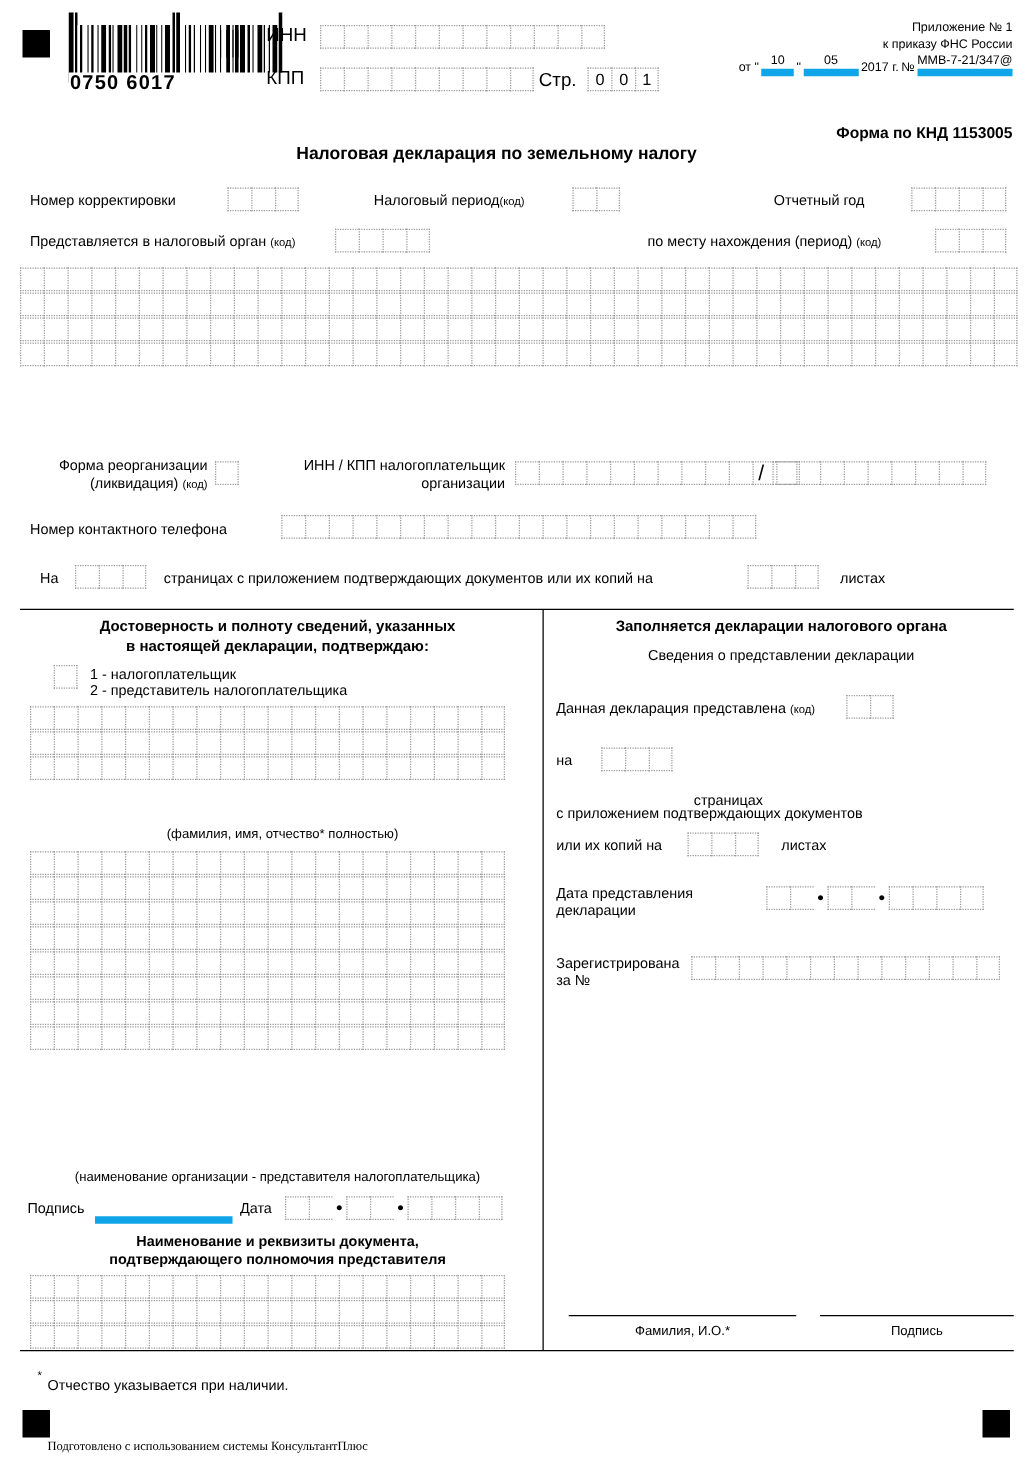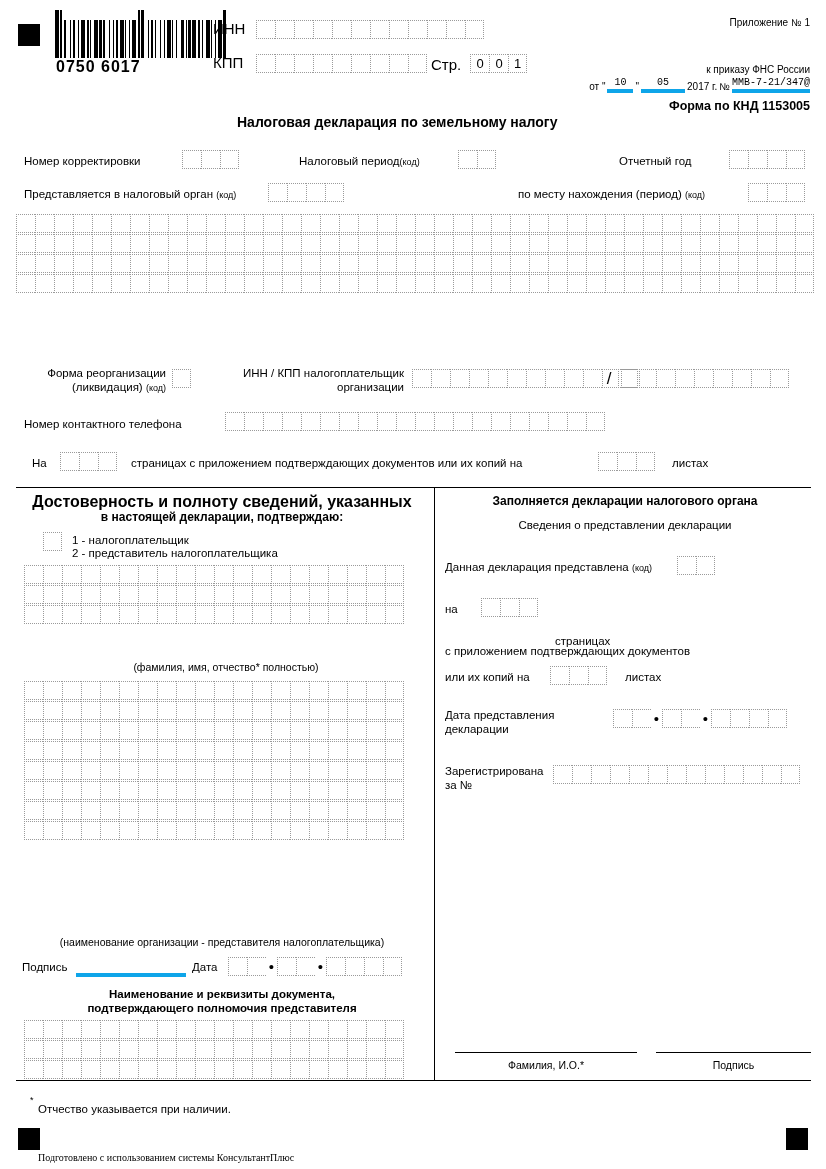--- a/index.html
+++ b/index.html
@@ -77,21 +77,21 @@
   }
   .sep-slash {
     width: 12px; height: 19px;
     display: flex; align-items: center; justify-content: center;
     font-size: 17px;
   }
 
   
   .hrule { background: #000; height: 1px; }
   .vrule { background: #000; width: 1px; }
-  .uline { border-bottom: 4px solid #0ea5e9; display: inline-block; font-family: Liberation Mono, monospace; }
+  .uline { border-bottom: 6px solid #0ea5e9; display: inline-block; }
 
   .sigline { border-top: 1px solid #000; height: 0; }
 
   .footer-serif {
     font-family: "Liberation Serif", serif;
     font-size: 10px;
   }
 </style>
 </head>
 <body>
@@ -218,21 +218,21 @@
 
   <div class="abs lbl" style="left:431px; top:58px; font-size:15px;">Стр.</div>
   <div class="abs cells" id="page-cells" style="left:470px; top:54px;">
       <div class="cell">0</div>
       <div class="cell">0</div>
       <div class="cell">1</div>
     </div>
 
   <div class="abs" style="left:560px; top:16px; width:250px;">
     <div class="lbl right" style="font-size:10px;">Приложение № 1</div>
-    <div class="lbl right" style="font-size:10px;margin-top:34px;">к приказу ФНС России</div>
+    <div class="lbl right" style="font-size:10px;">к приказу ФНС России</div>
     <div class="lbl right" style="font-size:10px; display:flex; justify-content:flex-end; align-items:flex-end; gap:2px;">
       <span>от "</span>
       <span class="uline" style="min-width:26px; text-align:center;">10</span>
       <span>"</span>
       <span class="uline" style="min-width:44px; text-align:center;">05</span>
       <span>2017 г.</span>
       <span>№</span>
       <span class="uline">ММВ-7-21/347@</span>
     </div>
   </div>
@@ -534,21 +534,21 @@
       <div class="cell"></div>
       <div class="cell"></div>
       <div class="cell"></div>
     </div>
   <div class="abs lbl" style="left:672px; top:457px;">листах</div>
 
   <div class="abs hrule" style="left:16px; top:487px; width:795px;"></div>
 
   <div class="abs vrule" style="left:434px; top:488px; height:592px;"></div>
 
-  <div class="abs lbl bold center" style="left:16px; top:495px; width:412px; font-size:16px;">Достоверность и полноту сведений, указанных</div>
+  <div class="abs lbl bold center" style="left:16px; top:495px; width:412px; font-size:12px;">Достоверность и полноту сведений, указанных</div>
   <div class="abs lbl bold center" style="left:16px; top:511px; width:412px; font-size:12px;">в настоящей декларации, подтверждаю:</div>
 
   <div class="abs cells" id="confirm-cells" style="left:43px; top:532px;">
       <div class="cell"></div>
     </div>
   <div class="abs lbl" style="left:72px; top:534px;">1 - налогоплательщик</div>
   <div class="abs lbl" style="left:72px; top:547px;">2 - представитель налогоплательщика</div>
 
   <div class="abs grid-rows" id="fio-grid" style="left:24px; top:565px;">
       <div class="cells">

